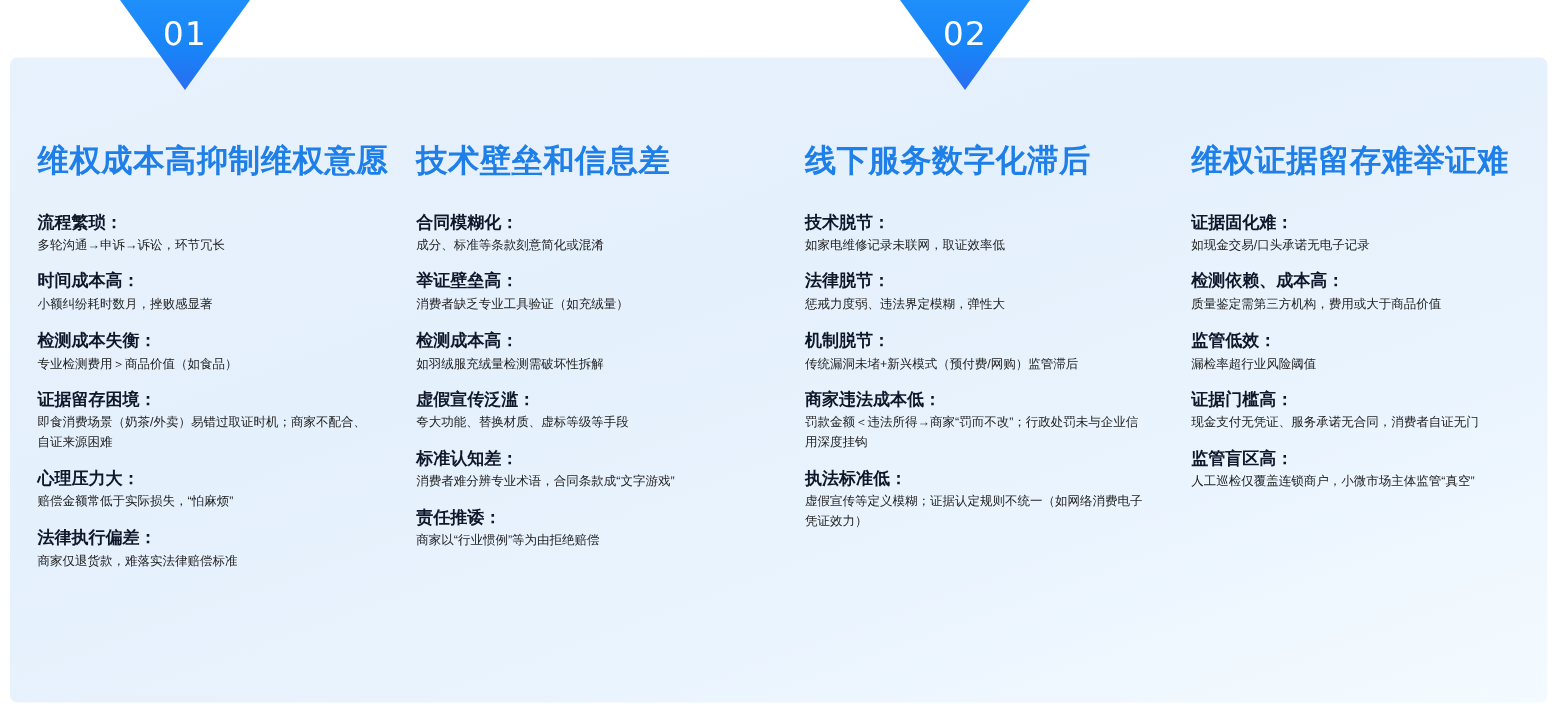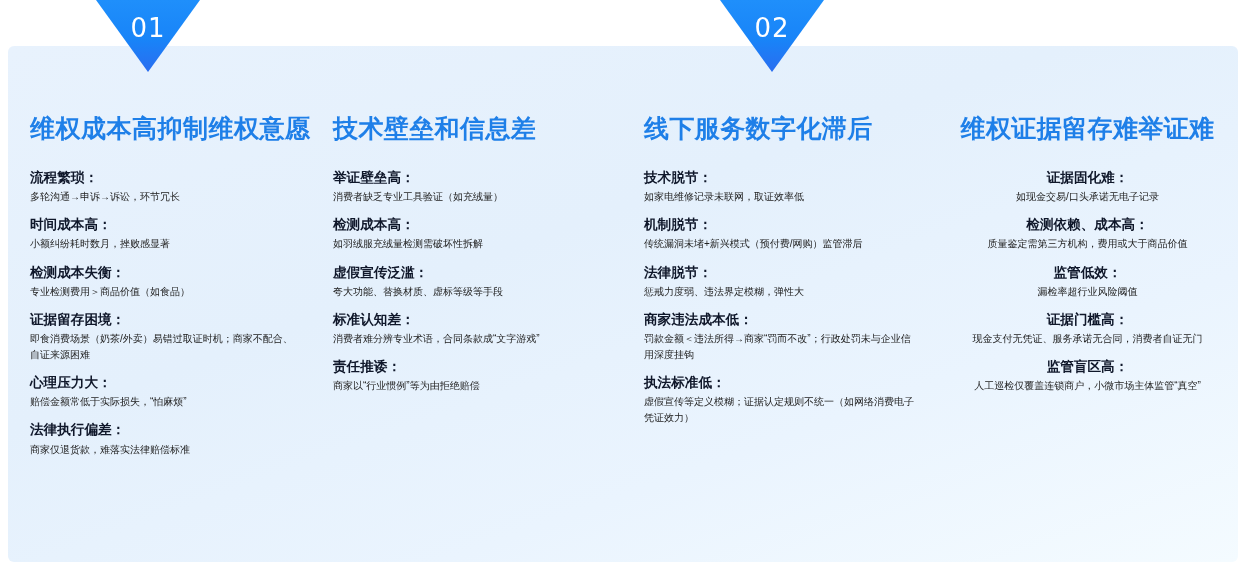--- a/index.html
+++ b/index.html
@@ -86,21 +86,21 @@
   .item-text {
     font-size: 10px;
     color: #222222;
     line-height: 1.62;
     margin-top: 1px;
   }
   .col2 .col-title, .col3 .col-title, .col4 .col-title { letter-spacing: 0.4px; }
   .col1 { padding-left: 22px; }
   .col2 { padding-left: 18px; }
   .col3 { padding-left: 22px; }
-  .col4 { padding-left: 24px; text-align: center; }
+  .col4 { padding-left: 24px; }
   .col3 .items { margin-top: 22px; }
 </style>
 </head>
 <body>
 
 <div id="infographic">
 
   <div class="panel"></div>
 
   <div class="columns">
@@ -138,20 +138,24 @@
       </div>
     </div>
 
     <div class="col col2">
       <div class="arrow a2">
         <span class="num">02</span>
       </div>
       <div class="col-title">技术壁垒和信息差</div>
       <div class="items">
         <div class="item">
+          <div class="item-label">合同模糊化：</div>
+          <div class="item-text">成分、标准等条款刻意简化或混淆</div>
+        </div>
+        <div class="item">
           <div class="item-label">举证壁垒高：</div>
           <div class="item-text">消费者缺乏专业工具验证（如充绒量）</div>
         </div>
         <div class="item">
           <div class="item-label">检测成本高：</div>
           <div class="item-text">如羽绒服充绒量检测需破坏性拆解</div>
         </div>
         <div class="item">
           <div class="item-label">虚假宣传泛滥：</div>
           <div class="item-text">夸大功能、替换材质、虚标等级等手段</div>
@@ -169,28 +173,28 @@
 
     <div class="col col3">
 
       <div class="col-title">线下服务数字化滞后</div>
       <div class="items">
         <div class="item">
           <div class="item-label">技术脱节：</div>
           <div class="item-text">如家电维修记录未联网，取证效率低</div>
         </div>
         <div class="item">
+          <div class="item-label">法律脱节：</div>
+          <div class="item-text">惩戒力度弱、违法界定模糊，弹性大</div>
+        </div>
+        <div class="item">
           <div class="item-label">机制脱节：</div>
           <div class="item-text">传统漏洞未堵+新兴模式（预付费/网购）监管滞后</div>
         </div>
         <div class="item">
-          <div class="item-label">法律脱节：</div>
-          <div class="item-text">惩戒力度弱、违法界定模糊，弹性大</div>
-        </div>
-        <div class="item">
           <div class="item-label">商家违法成本低：</div>
           <div class="item-text">罚款金额＜违法所得→商家“罚而不改”；行政处罚未与企业信用深度挂钩</div>
         </div>
         <div class="item">
           <div class="item-label">执法标准低：</div>
           <div class="item-text">虚假宣传等定义模糊；证据认定规则不统一（如网络消费电子凭证效力）</div>
         </div>
       </div>
     </div>
 

